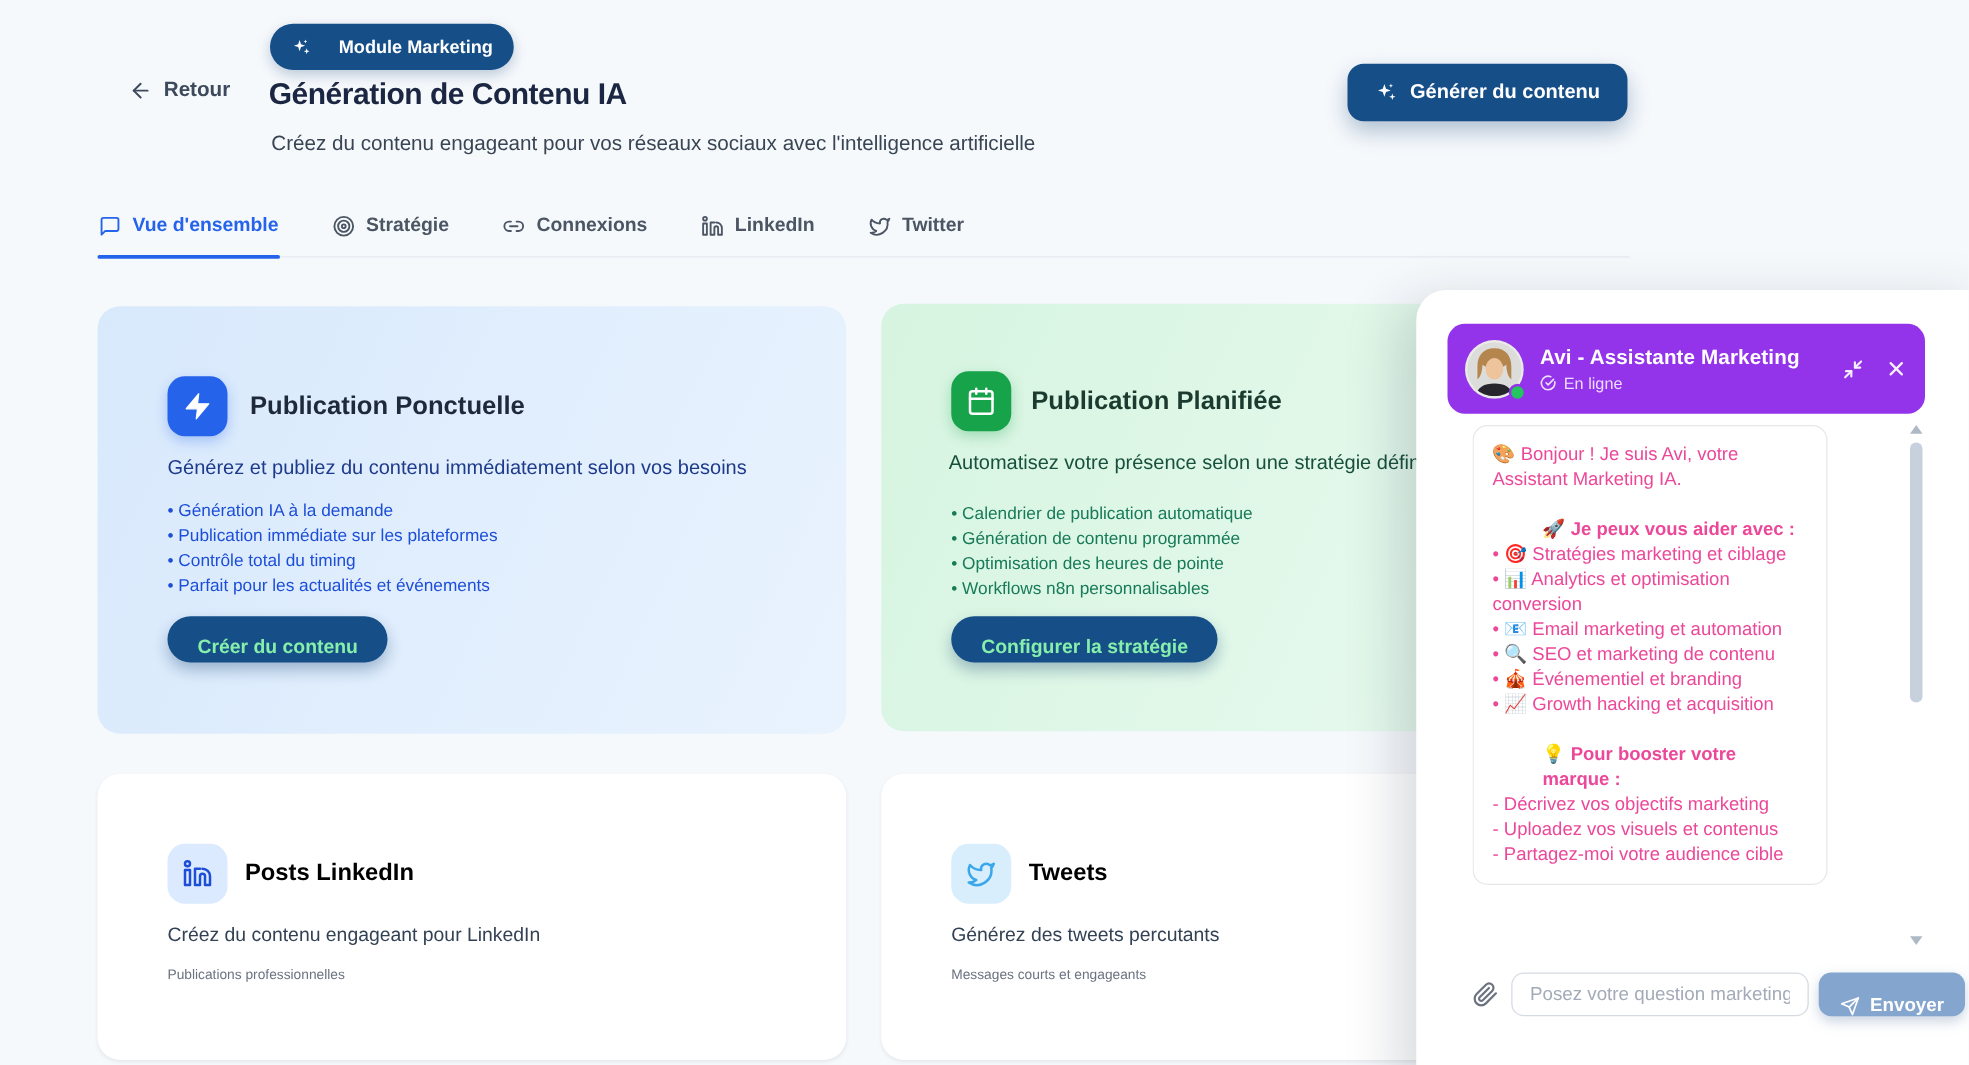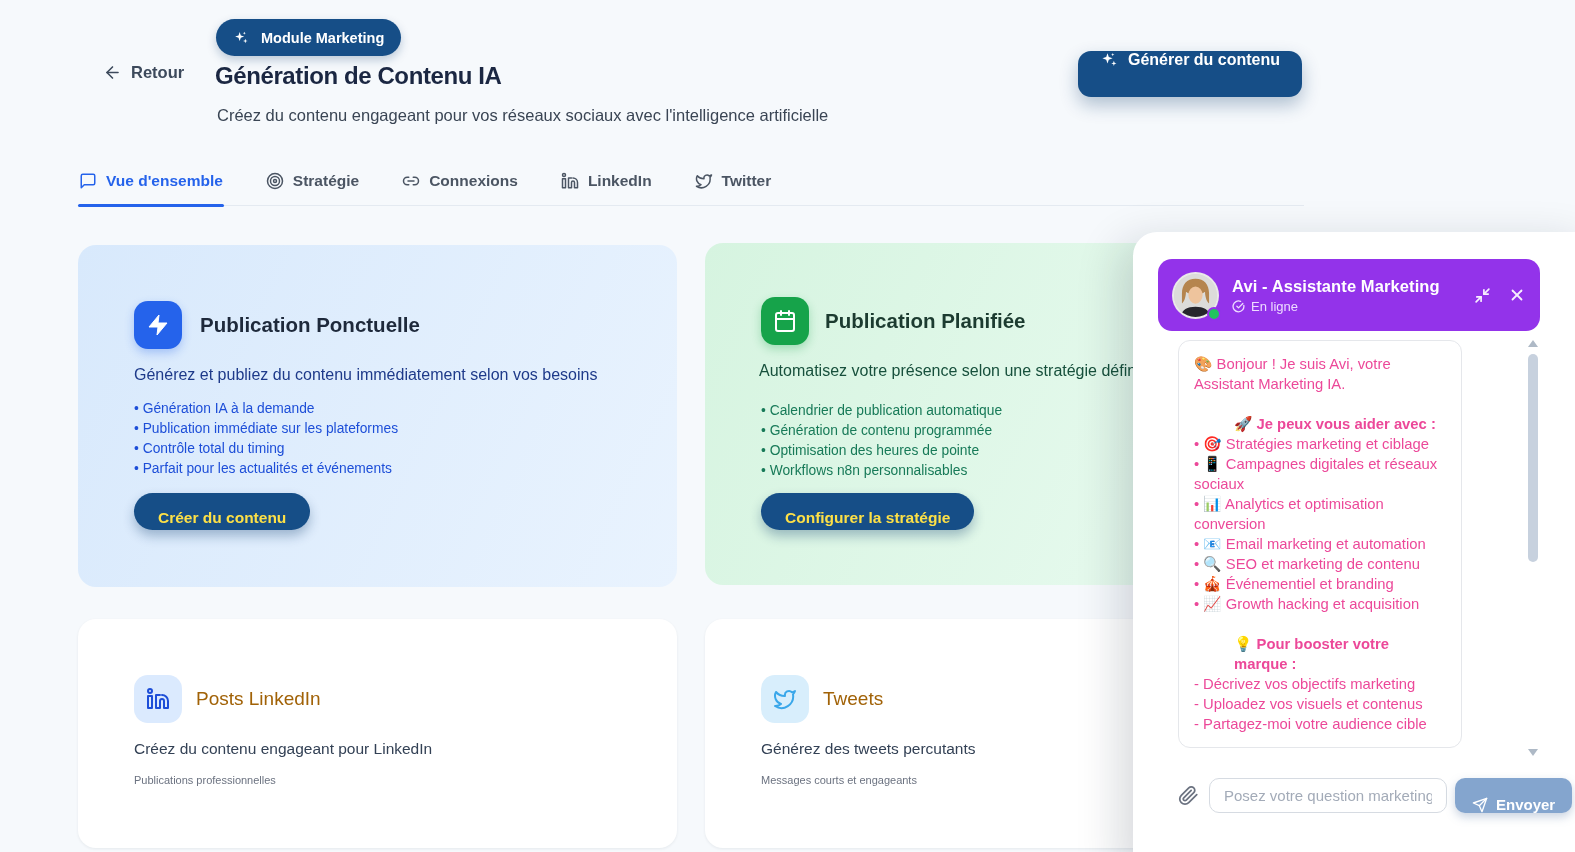--- a/index.html
+++ b/index.html
@@ -6,27 +6,27 @@
   html,body { width:1575px; height:852px; overflow:hidden; }
   body { font-family:"Liberation Sans", sans-serif; background:#f6f9fc; }
   .page { position:relative; width:1575px; height:852px; background:#f6f9fc; overflow:hidden; }
 
   svg { display:block; }
 
   
   .back-btn { position:absolute; left:103px; top:63px; display:flex; align-items:center; gap:9px;
               color:#3d4a5c; font-size:16.5px; font-weight:600; cursor:pointer; }
   .badge { position:absolute; left:216px; top:19px; height:37px; padding:0 17px; border-radius:19px;
-           background:#164e87; color:#fff; display:inline-flex; align-items:center; gap:12px;
+           background:#164e87; color:#fff; display:inline-flex; align-items:center; gap:22px;
            font-size:14.5px; font-weight:700; box-shadow:0 4px 10px rgba(13,59,110,.25); }
   .page-title { position:absolute; left:215px; top:62px; font-size:24px; font-weight:800;
                 color:#1b2742; letter-spacing:-.4px; }
   .page-subtitle { position:absolute; left:217px; top:106px; font-size:16.5px; color:#3a4554; }
   .generate-btn { position:absolute; left:1078px; top:51px; height:46px; padding:0 22px; border:none;
-                  border-radius:13px; background:#164e87; color:#fff; display:flex; 
+                  border-radius:13px; background:#164e87; color:#fff; display:flex; align-items:center;
                   gap:10px; font-family:inherit; font-size:16px; font-weight:700; cursor:pointer;
                   box-shadow:0 8px 18px rgba(13,59,110,.30); }
 
   
   .tabs { position:absolute; left:78px; top:168px; width:1226px; display:flex; gap:41px;
           border-bottom:1.5px solid #e4eaf1; }
   .tab { position:relative; display:flex; align-items:center; gap:9px; padding:4px 1px 15px;
          font-size:15.5px; font-weight:600; color:#4b5563; cursor:pointer; }
   .tab.active { color:#2563eb; }
   .tab.active::after { content:""; position:absolute; left:0; right:0; bottom:-1.5px; height:2.5px;
@@ -43,32 +43,32 @@
   .card-tweets     { left:705px; top:619px; width:599px; height:229px; background:#fff;
                      box-shadow:0 1px 3px rgba(16,24,40,.07); }
   .chip { position:absolute; left:56px; width:48px; height:48px; border-radius:14px;
           display:flex; align-items:center; justify-content:center; }
   .chip-zap { top:56px; background:#2563eb; box-shadow:0 4px 10px rgba(37,99,235,.3); }
   .chip-cal { top:54px; background:#16a34a; box-shadow:0 4px 10px rgba(22,163,74,.3); }
   .chip-li  { top:56px; background:#dbeafe; }
   .chip-tw  { top:56px; background:#d8eefc; }
   .card-title-lg { position:absolute; left:122px; top:68px; font-size:20.5px; font-weight:800; color:#1e293b; }
   .card-planifiee .card-title-lg { left:120px; top:66px; color:#1c3b30; }
-  .card-title-sm { position:absolute; left:118px; top:69px; font-size:19px; font-weight:400; color:#a16207; }
+  .card-title-sm { position:absolute; left:118px; top:69px; font-size:19px; font-weight:700; color:#000000; }
   .card-desc-blue  { position:absolute; left:56px; top:121px; font-size:16px; color:#1e3a8a; }
   .card-desc-green { position:absolute; left:54px; top:119px; font-size:16px; color:#17503c; }
   .bullets { position:absolute; left:56px; }
   .card-ponctuelle .bullets { top:154px; }
   .card-planifiee  .bullets { top:158px; }
   .bullet { font-size:13.8px; line-height:20px; }
   .card-ponctuelle .bullet { color:#1d4ed8; }
   .card-planifiee  .bullet { color:#177a58; }
   .bullet::before { content:"•  "; }
   .card-cta { position:absolute; left:56px; border:none; height:37px; padding:16px 24px; border-radius:18.5px;
-              background:#164e87; color:#fde047; font-family:inherit; font-size:15.5px; font-weight:700;
+              background:#164e87; color:#86efac; font-family:inherit; font-size:15.5px; font-weight:700;
               cursor:pointer; box-shadow:0 6px 12px rgba(13,59,110,.32); }
   .card-ponctuelle .card-cta { top:248px; }
   .card-planifiee  .card-cta { top:250px; }
   .card-desc-plain { position:absolute; left:56px; top:121px; font-size:15.5px; color:#334155; }
   .card-note { position:absolute; left:56px; top:155px; font-size:11px; color:#6b7280; }
 
   
   .chat-panel { position:absolute; left:1133px; top:232px; width:460px; height:640px; background:#fff;
                 border-radius:24px 0 0 0; box-shadow:-14px 10px 44px rgba(15,23,42,.16); }
   .chat-header { position:absolute; left:25px; top:27px; width:382px; height:72px; border-radius:14px;
@@ -309,21 +309,20 @@
         </button>
       </div>
     </div>
 
     <div class="chat-messages">
       <div class="chat-bubble">
         <div>🎨 Bonjour ! Je suis Avi, votre Assistant Marketing IA.</div>
         <div class="spacer"></div>
         <div class="chat-heading">🚀 Je peux vous aider avec :</div>
         <div class="chat-li">🎯 Stratégies marketing et ciblage</div>
-        <div class="chat-li">📱 Campagnes digitales et réseaux sociaux</div>
         <div class="chat-li">📊 Analytics et optimisation conversion</div>
         <div class="chat-li">📧 Email marketing et automation</div>
         <div class="chat-li">🔍 SEO et marketing de contenu</div>
         <div class="chat-li">🎪 Événementiel et branding</div>
         <div class="chat-li">📈 Growth hacking et acquisition</div>
         <div class="spacer"></div>
         <div class="chat-heading">💡 Pour booster votre marque :</div>
         <div>- Décrivez vos objectifs marketing</div>
         <div>- Uploadez vos visuels et contenus</div>
         <div>- Partagez-moi votre audience cible</div>

